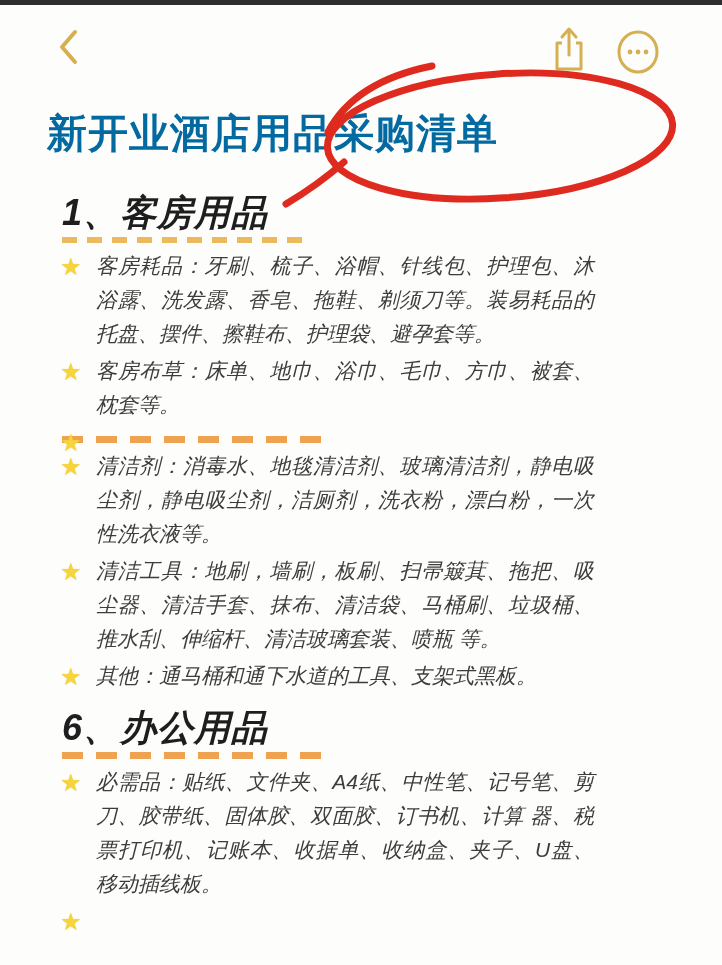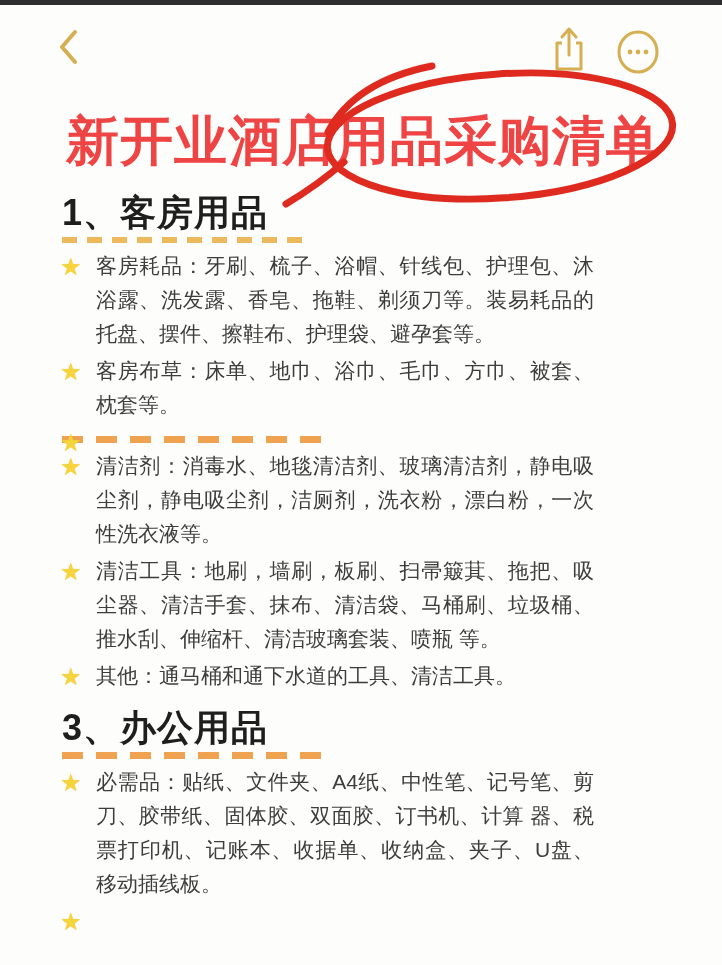--- a/index.html
+++ b/index.html
@@ -12,28 +12,28 @@
   }
   .top-strip{position:absolute;top:0;left:0;width:722px;height:5px;background:#2e2e30;}
   
   .navbar{position:absolute;top:0;left:0;width:722px;height:90px;}
   .nav-btn{position:absolute;cursor:pointer;}
   .nav-back{left:54px;top:27px;width:28px;height:40px;}
   .nav-share{left:550px;top:25px;width:38px;height:48px;}
   .nav-more{left:616px;top:30px;width:44px;height:44px;}
   
   .title{
-    position:absolute;left:66px;top:106px;z-index:1;
-    font-size:53px;font-weight:900;letter-spacing:1px;color:#ef4444;
+    position:absolute;left:47px;top:106px;z-index:1;
+    font-size:40px;font-weight:900;letter-spacing:1px;color:#0369a1;
     white-space:nowrap;
   }
   .red-annot{position:absolute;left:280px;top:50px;width:420px;height:168px;z-index:2;pointer-events:none;}
   
   .content{position:absolute;top:0;left:0;width:652px;box-sizing:border-box;
-    padding:192px 58px 0 62px;}
+    padding:192px 58px 0 62px;font-style:italic;}
   .section{margin-top:14px;}
   .section:first-child{margin-top:0;}
   .sec-head{margin:0;font-size:36px;line-height:42px;font-weight:900;color:#1e1e1e;letter-spacing:1px;}
   .dash{margin-top:3px;height:7px;}
   .s1 .dash{width:240px;height:6px;background:repeating-linear-gradient(90deg,#ecb95d 0 15px,transparent 15px 25px);}
   .s2 .dash{width:272px;background:repeating-linear-gradient(90deg,#efa24f 0 21px,transparent 21px 34px);}
   .s3 .dash{width:272px;background:repeating-linear-gradient(90deg,#efa24f 0 21px,transparent 21px 34px);}
   ul.items{list-style:none;margin:6px 0 0 0;padding:0;}
   ul.items li{
     position:relative;padding-left:34px;margin:0 0 3px 0;
@@ -110,27 +110,27 @@
       <li>
         <span class="star">★</span>
         <span>清洁剂：消毒水、地毯清洁剂、玻璃清洁剂，静电吸尘剂，静电吸尘剂，洁厕剂，洗衣粉，漂白粉，一次性洗衣液等。</span>
       </li>
       <li>
         <span class="star">★</span>
         <span>清洁工具：地刷，墙刷，板刷、扫帚簸萁、拖把、吸尘器、清洁手套、抹布、清洁袋、马桶刷、垃圾桶、推水刮、伸缩杆、清洁玻璃套装、喷瓶 等。</span>
       </li>
       <li>
         <span class="star">★</span>
-        <span>其他：通马桶和通下水道的工具、清洁工具。</span>
+        <span>其他：通马桶和通下水道的工具、支架式黑板。</span>
       </li>
     </ul>
   </div>
 
   <div class="section s3">
-    <h2 class="sec-head">3、办公用品</h2>
+    <h2 class="sec-head">6、办公用品</h2>
     <div class="dash"></div>
     <ul class="items">
       <li>
         <span class="star">★</span>
         <span>必需品：贴纸、文件夹、A4纸、中性笔、记号笔、剪刀、胶带纸、固体胶、双面胶、订书机、计算 器、税票打印机、记账本、收据单、收纳盒、夹子、U盘、移动插线板。</span>
       </li>
       <li>
         <span class="star">★</span>
       </li>
     </ul>

